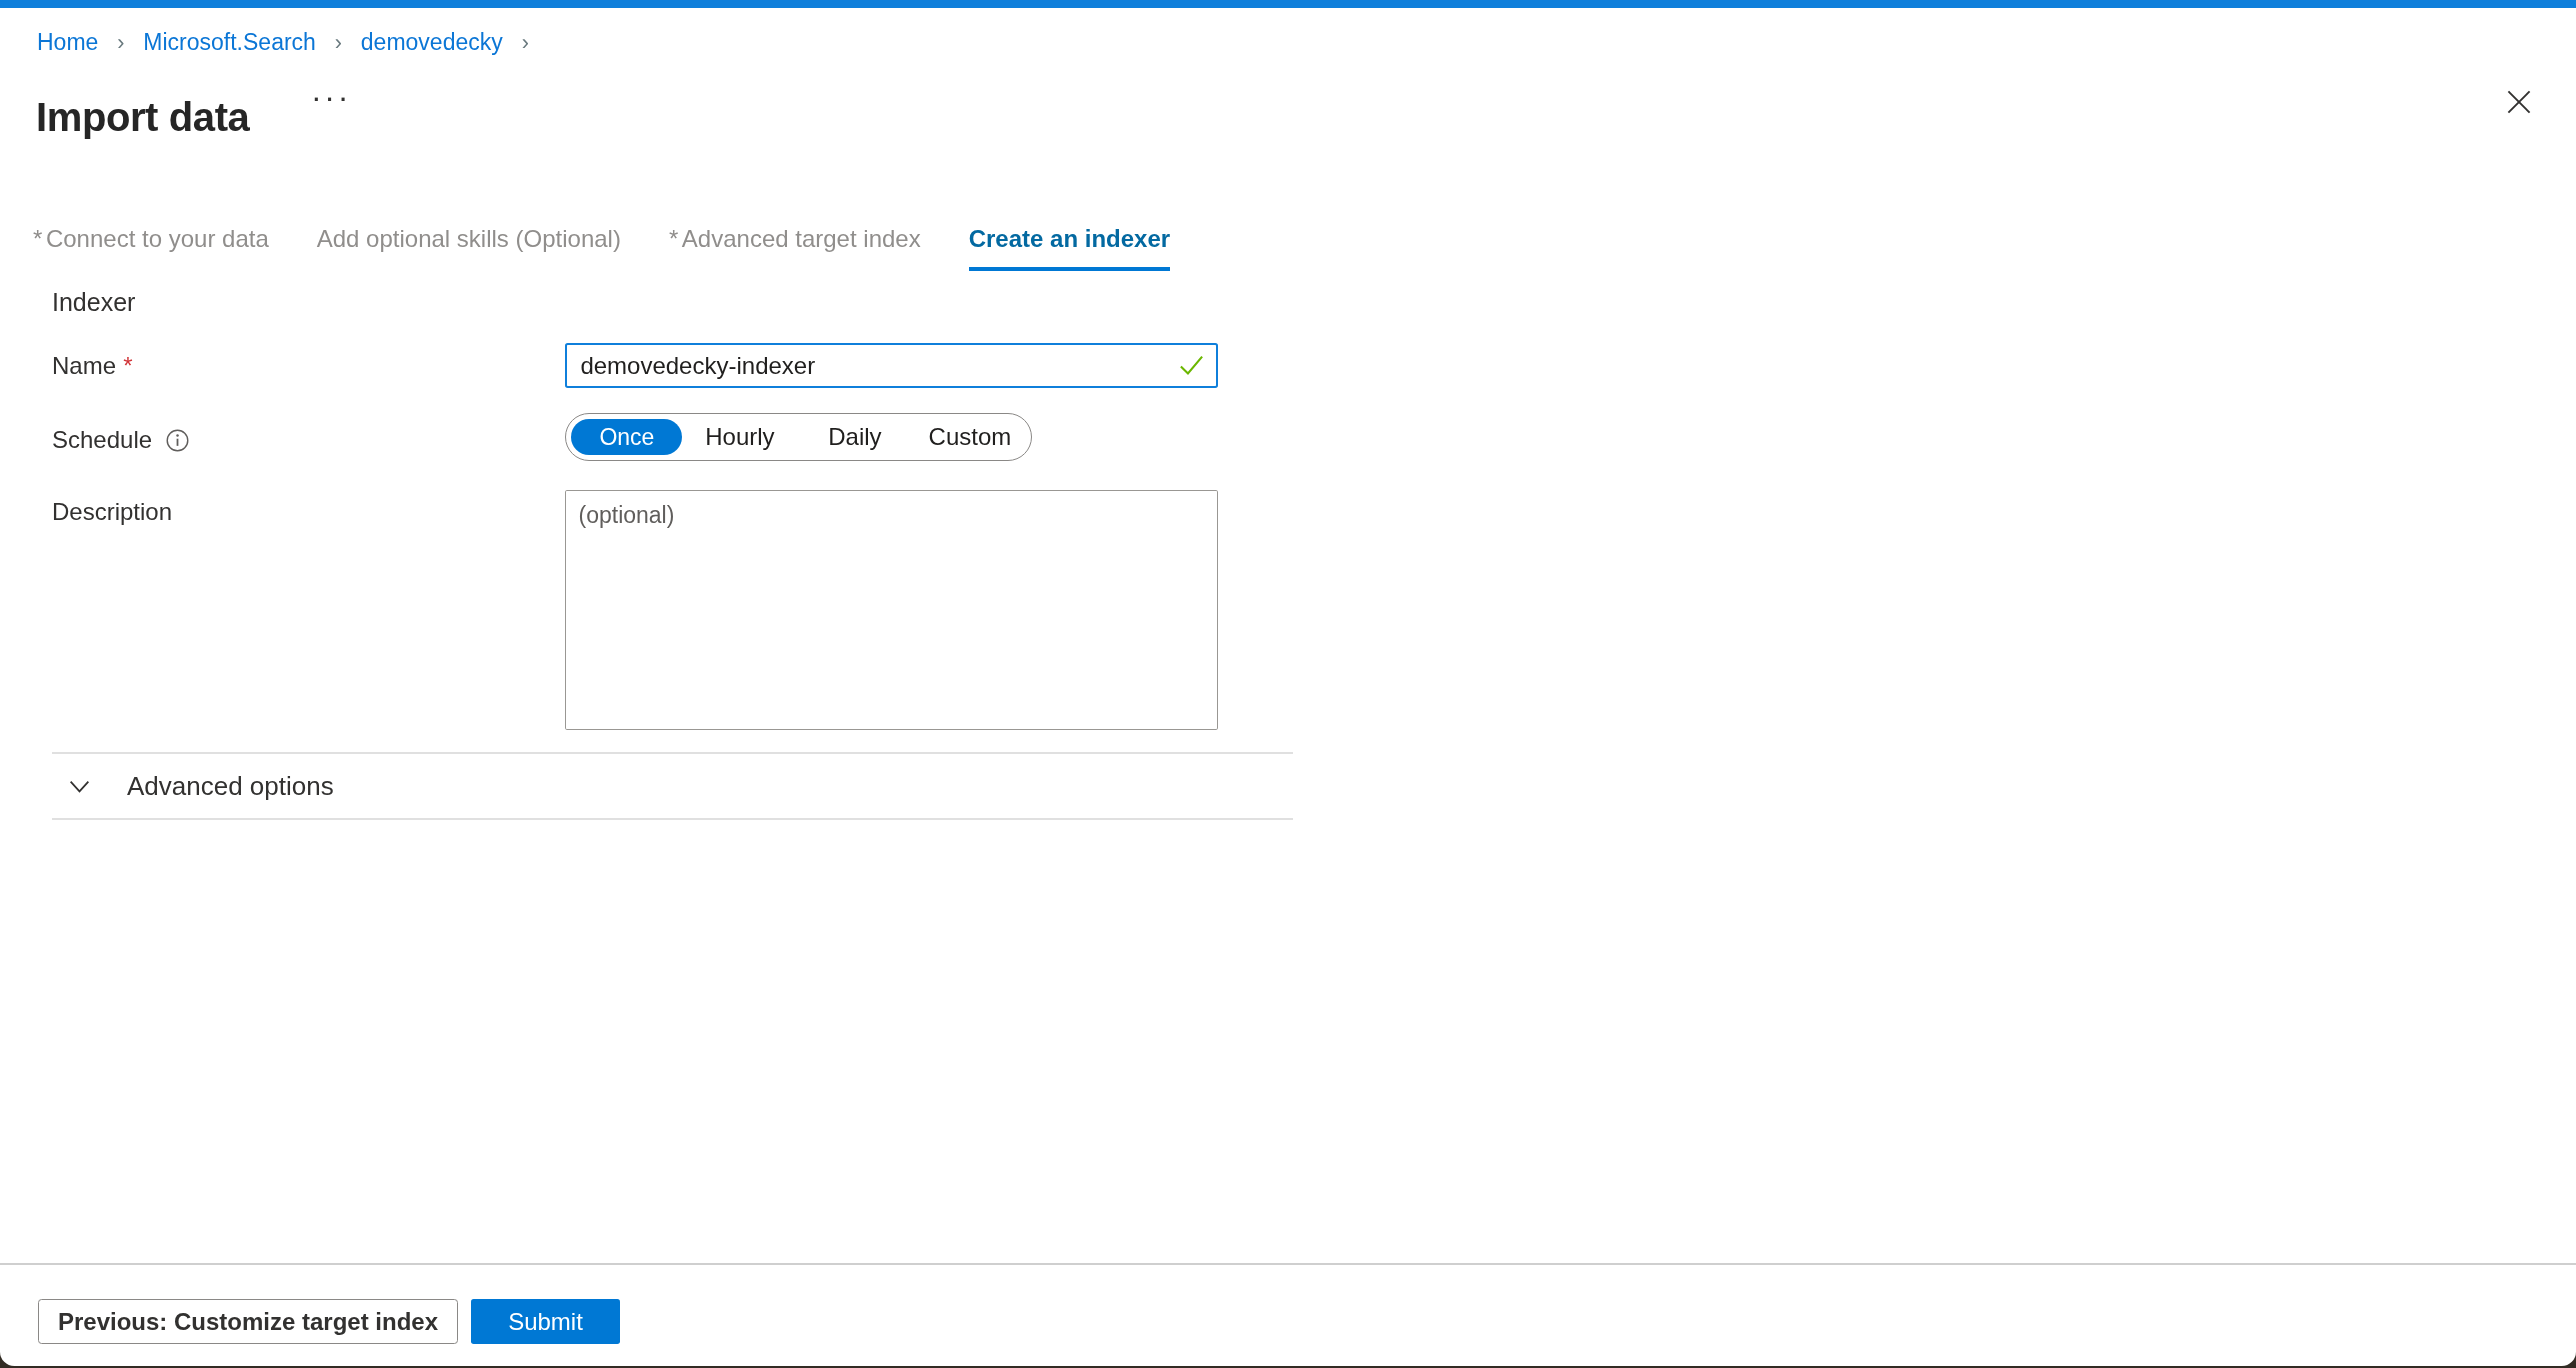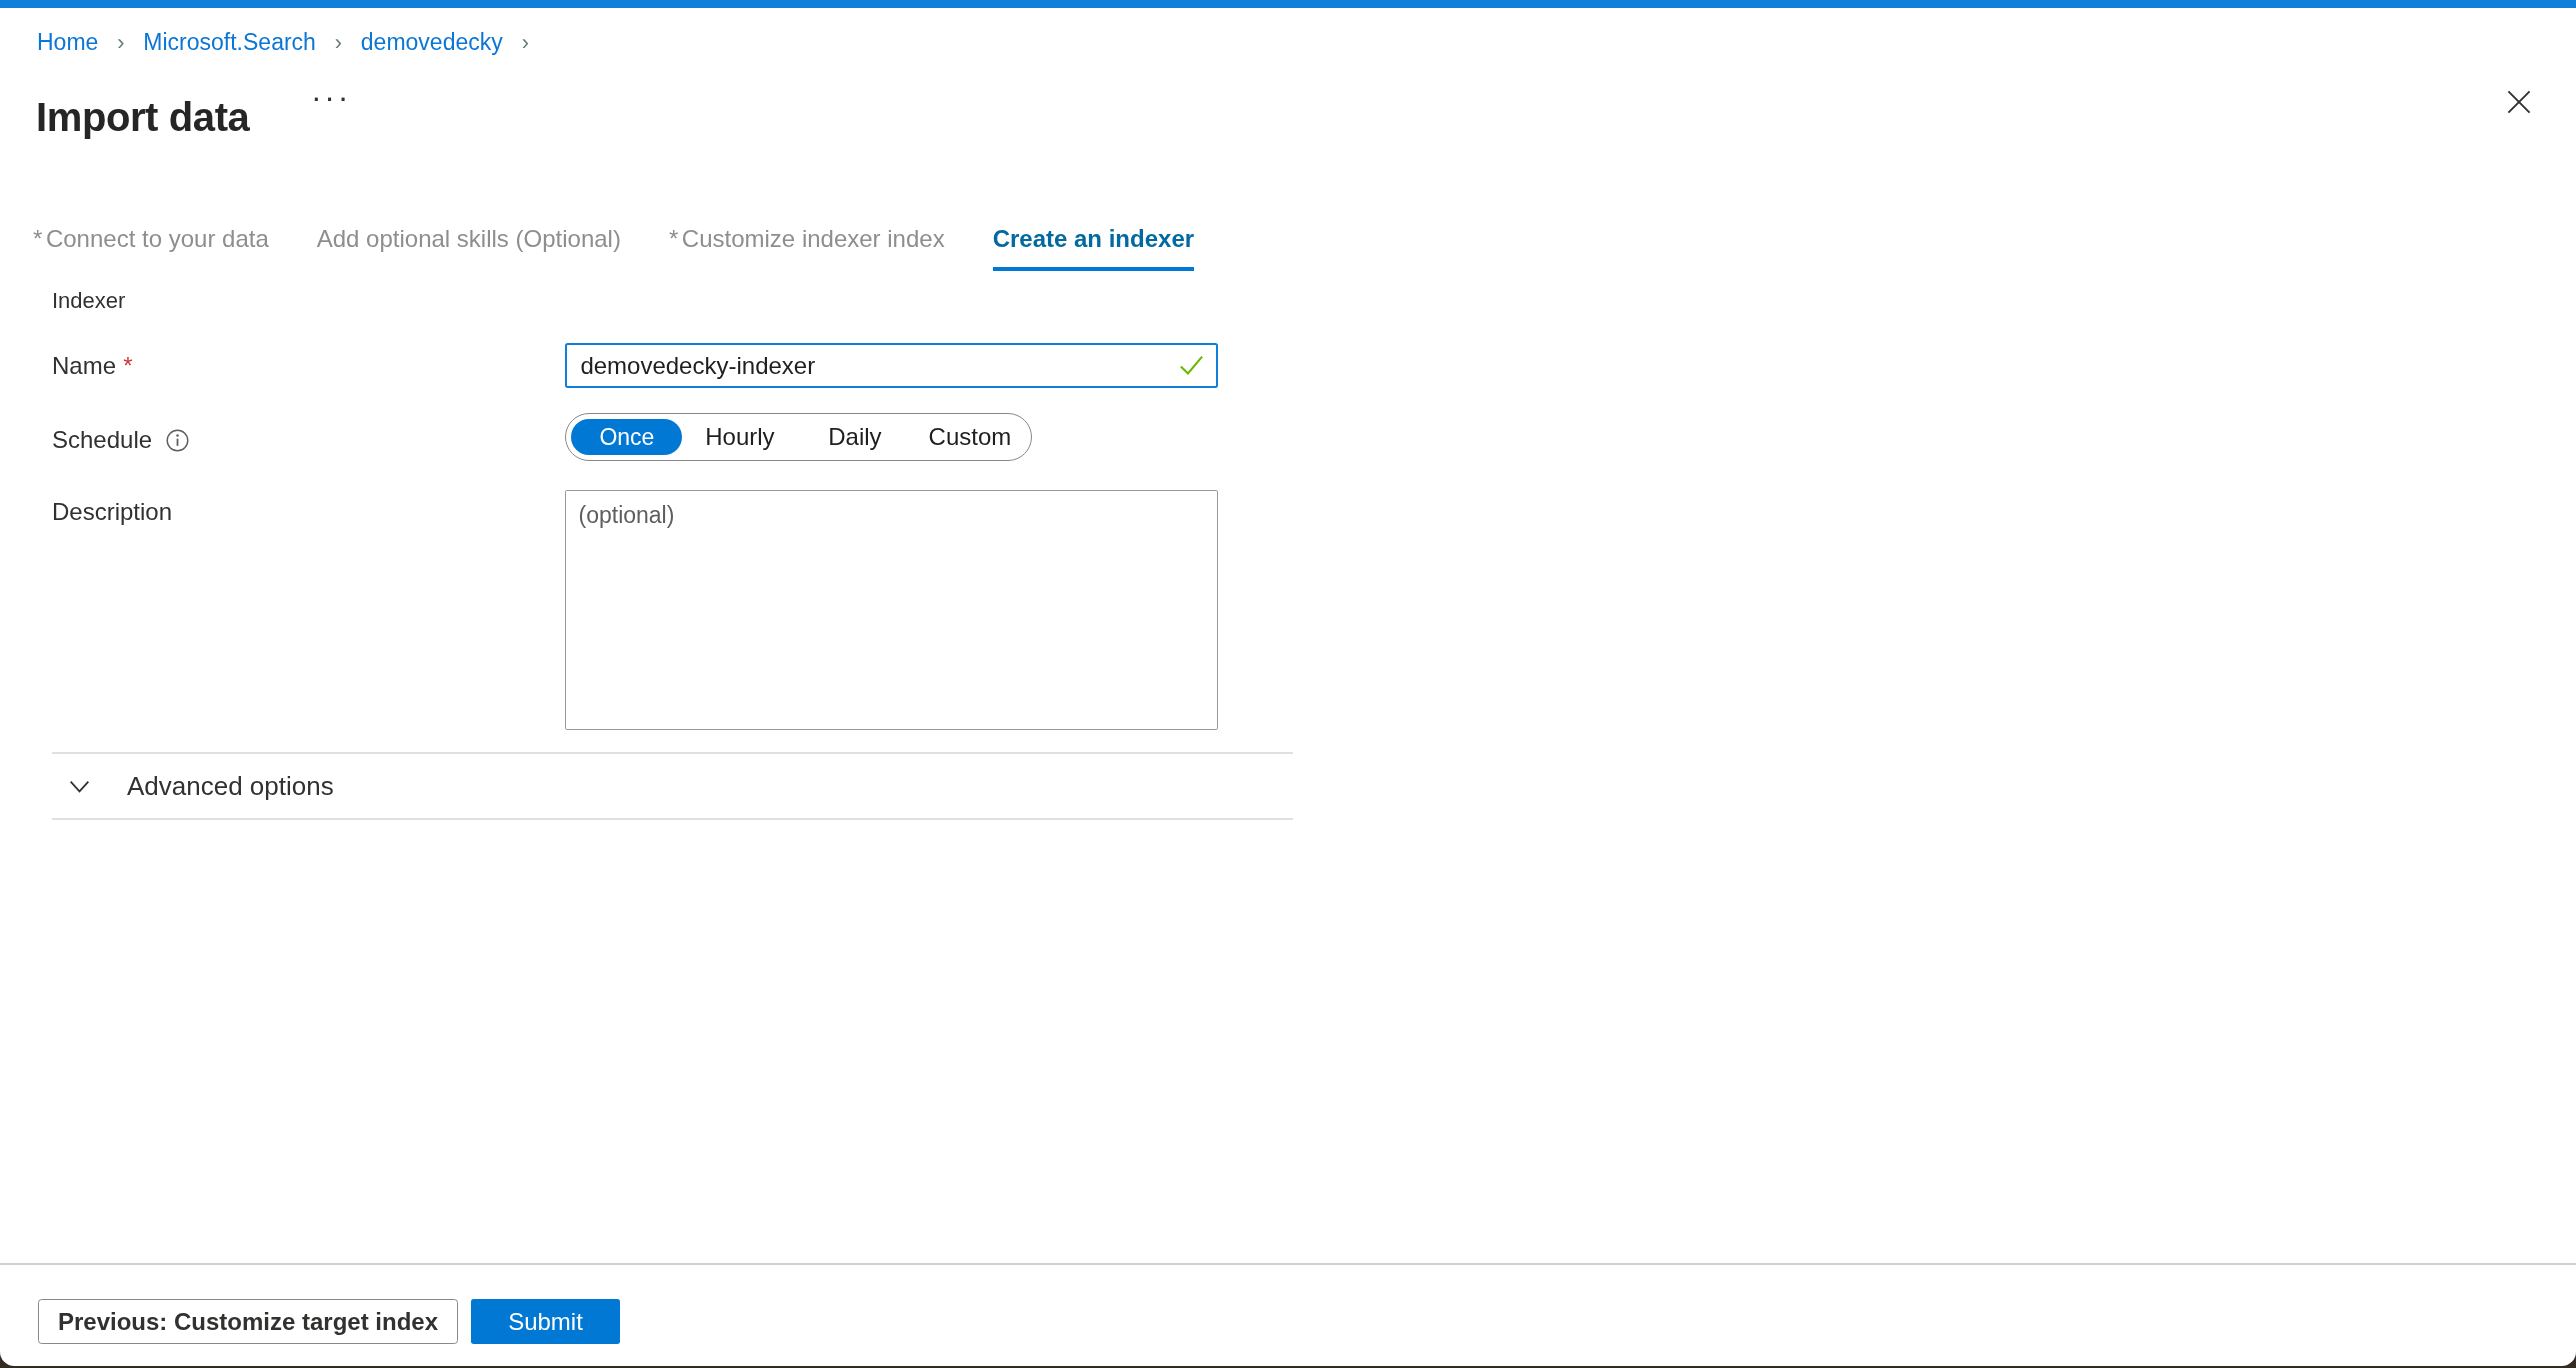--- a/index.html
+++ b/index.html
@@ -55,21 +55,21 @@
     padding-bottom:12.5px;cursor:pointer;white-space:nowrap;
   }
   .tab .req{margin-right:3.6px;}
   .tab.active{
     color:#0369a1;font-weight:700;
     border-bottom:4.5px solid #0078d4;
   }
   
   .section-label{
     position:absolute;left:52px;top:288px;
-    font-size:22px;color:#323130;
+    font-size:25px;color:#323130;
   }
   .field-label{
     position:absolute;left:52px;
     font-size:24px;color:#323130;
     display:flex;align-items:center;
   }
   .req-star{color:#d13438;margin-left:7.2px;}
   .info-icon{margin-left:12.5px;display:inline-flex;}
   .name-wrap{
     position:absolute;left:565px;top:343px;
@@ -168,21 +168,21 @@
   </div>
 
   <div class="tabs">
     <div class="tab">
       <span class="req">*</span><span>Connect to your data</span>
     </div>
     <div class="tab">
       <span>Add optional skills (Optional)</span>
     </div>
     <div class="tab">
-      <span class="req">*</span><span>Customize indexer index</span>
+      <span class="req">*</span><span>Advanced target index</span>
     </div>
     <div class="tab active">
       <span>Create an indexer</span>
     </div>
   </div>
 
   <div class="section-label">Indexer</div>
 
   <div class="field-label" style="top:352px;">
     <span>Name</span>

